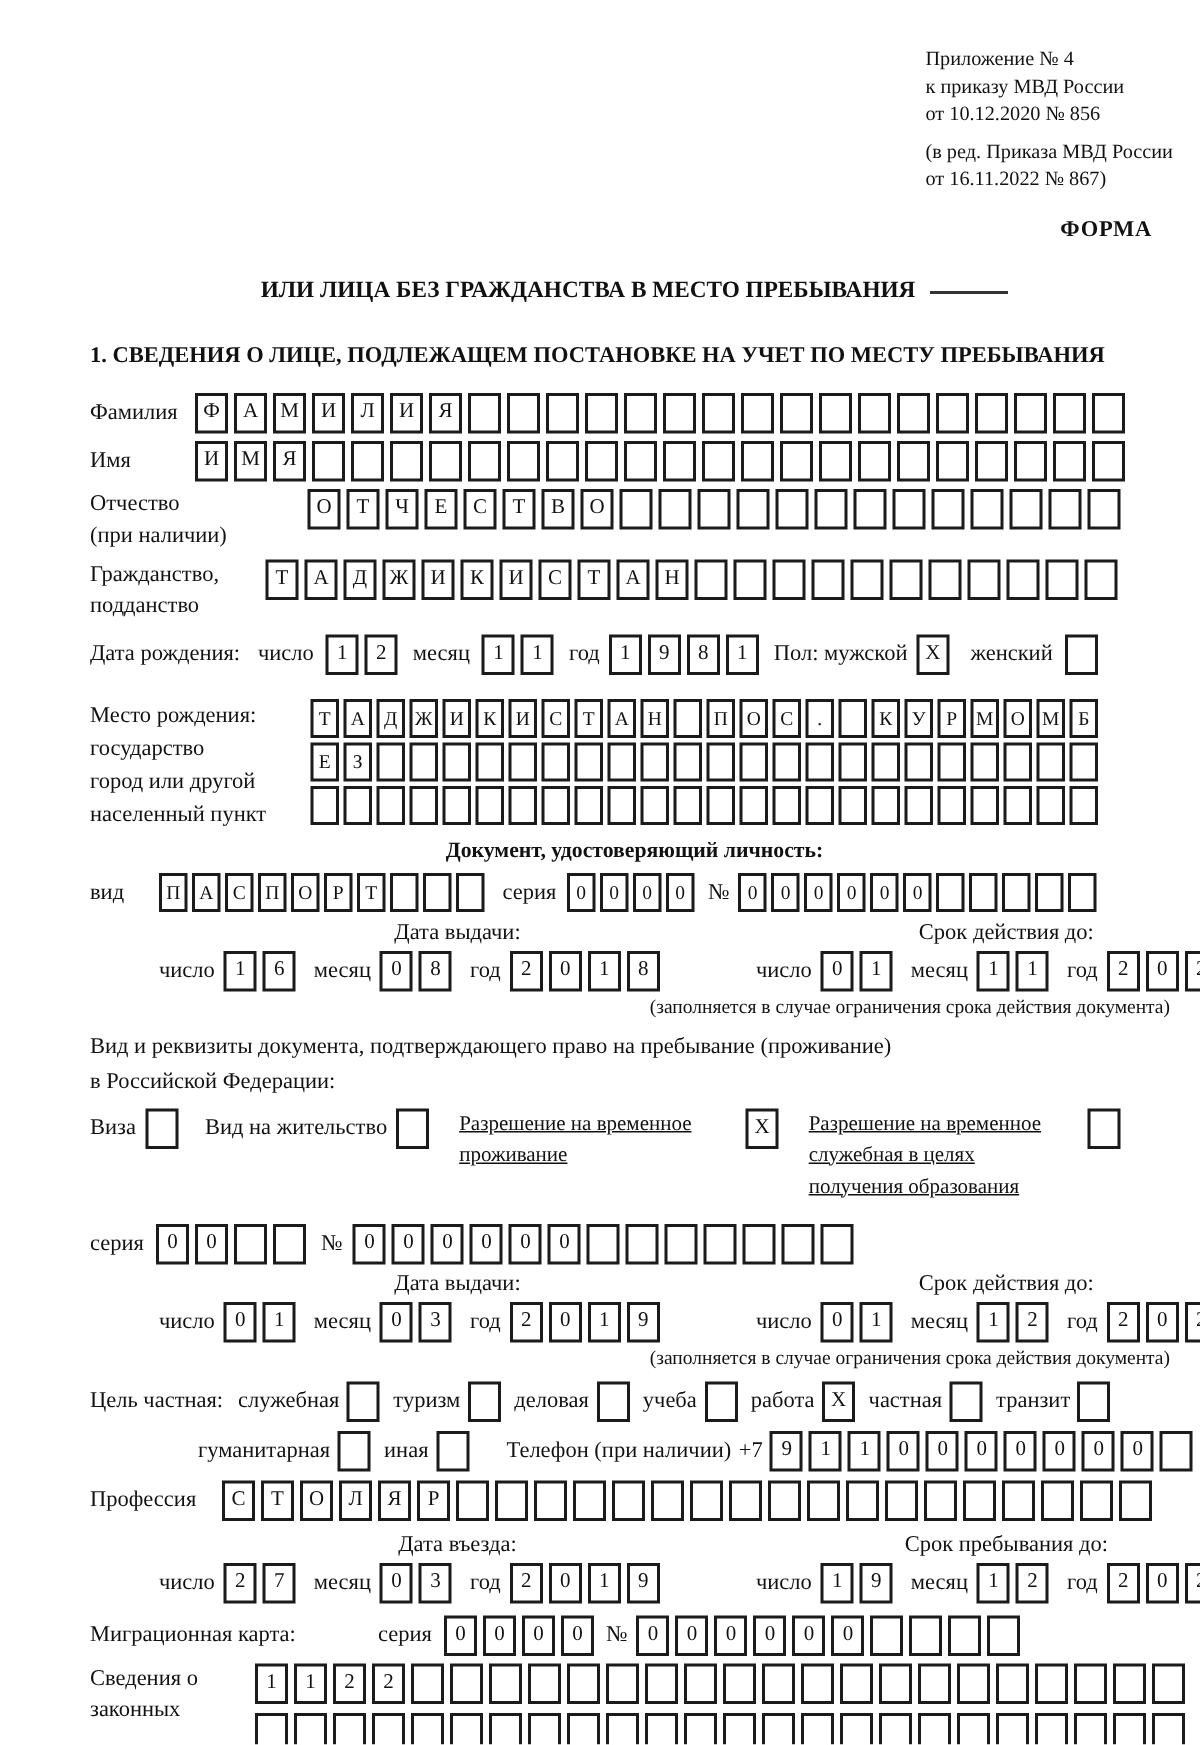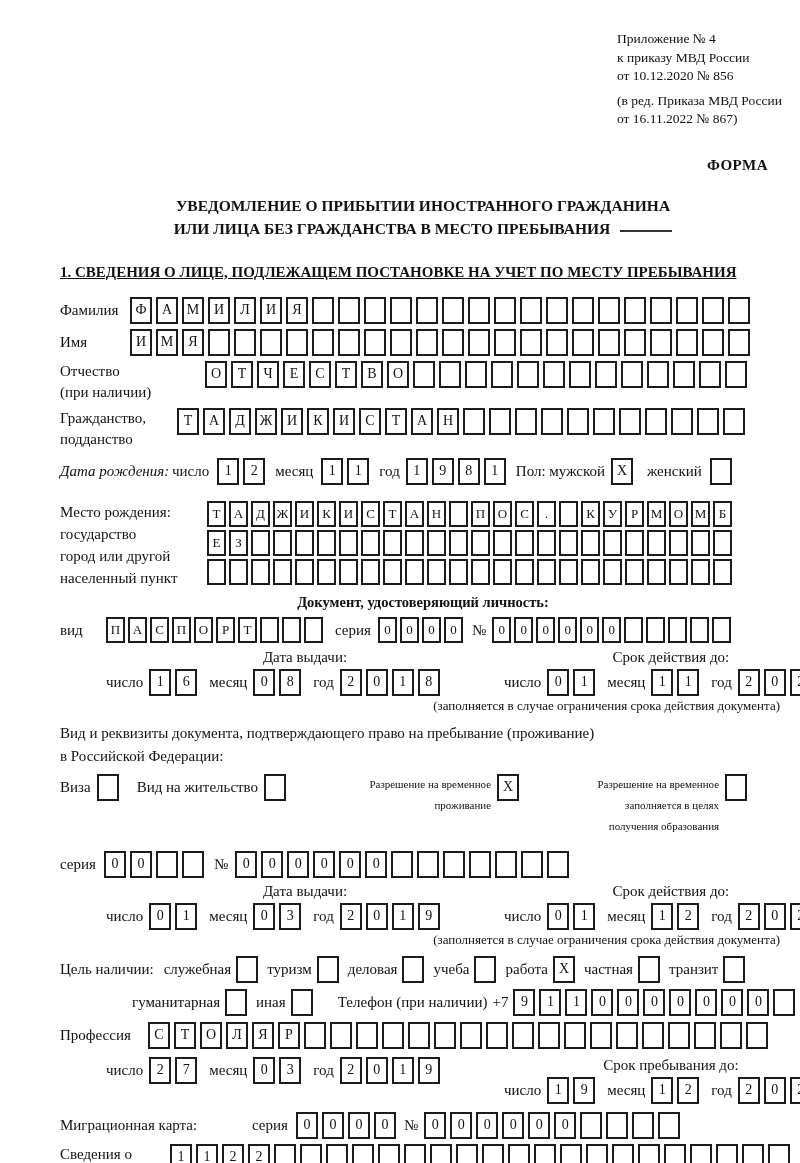--- a/index.html
+++ b/index.html
@@ -4,27 +4,27 @@
 <style>
   * { margin:0; padding:0; box-sizing:border-box; }
   html,body { background:#ffffff; }
   body { font-family:"Liberation Serif", serif; color:#111; }
   .page { position:relative; width:800px; height:1163px; background:#fff;
           padding:30px 14px 0 60px; overflow:hidden; }
 
   
   .annex { margin-left:557px; width:180px; font-size:13.5px; line-height:18.5px; }
   .annex .edition { margin-top:6px; }
-  .forma { margin-top:28px; text-align:right; padding-right:18px;
+  .forma { margin-top:16px; text-align:right; padding-right:18px;
            font-weight:bold; font-size:15px; letter-spacing:.5px; }
   .title { margin-top:20px; text-align:center; font-weight:bold;
            font-size:15.5px; line-height:23px; }
   .blank-line { display:inline-block; width:52px; height:2px; background:#333;
                 margin-left:10px; vertical-align:2px; }
-  .section1 { margin-top:24px; margin-bottom:16px; font-weight:bold; font-size:15px;text-decoration:underline; }
+  .section1 { margin-top:24px; margin-bottom:16px; font-weight:bold; font-size:15px; }
 
   
   .frow { display:flex; align-items:flex-start; margin-bottom:5px; }
   .flabel { font-size:15px; line-height:27px; flex:0 0 auto; }
   .flabel.two, .flabel.multi { line-height:21px; }
   .cellrow { display:flex; gap:4px; flex-wrap:nowrap; }
   .cell { flex:0 0 22px; width:22px; height:27px; border:2px solid #1b1b1b;
           text-align:center; font-size:14px; line-height:22px; background:#fff; }
   .cellrow.sm { gap:3px; }
   .cellrow.sm .cell { flex:0 0 19px; width:19px; height:26px; font-size:13px; line-height:21px; }
@@ -39,21 +39,21 @@
   .dp-title { text-align:center; font-size:15px; margin-bottom:3px; }
   .dp-row { display:flex; align-items:center; gap:6px; }
   .note-right { text-align:right; font-size:13px; padding-right:6px; margin:2px 0 8px 0; }
 
   .center-bold { text-align:center; font-weight:bold; font-size:14.5px; margin:4px 0 6px 0; }
   .plain { font-size:15px; line-height:23px; }
 
   
   .ckgroup { display:flex; align-items:flex-start; margin:6px 0 14px 0; }
   .cklabel { font-size:15px; line-height:27px; }
-  .ckmulti { font-size:11px; line-height:21px; text-align:right; }
+  .ckmulti { font-size:14px; line-height:21px; text-align:left;text-decoration:underline; }
   .ckbox { margin-left:6px; }
 
   .purpose-row { display:flex; align-items:center; margin-bottom:6px; }
   .purpose-row .inlbl { margin-right:5px; }
   .purpose-row .cellrow { margin-right:9px; }
 
   .guardians { display:flex; align-items:flex-start; margin-top:4px; }
   .guard-labels { flex:0 0 110px; font-size:15px; line-height:21.5px; }
 </style>
 </head>
@@ -67,21 +67,20 @@
     <div>от 10.12.2020 № 856</div>
     <div class="edition">
       <div>(в ред. Приказа МВД России</div>
       <div>от 16.11.2022 № 867)</div>
     </div>
   </div>
 
   <div class="forma">ФОРМА</div>
 
   <div class="title">
-    <div>УВЕДОМЛЕНИЕ О ПРИБЫТИИ ИНОСТРАННОГО ГРАЖДАНИНА</div>
     <div>
       <span>ИЛИ ЛИЦА БЕЗ ГРАЖДАНСТВА В МЕСТО ПРЕБЫВАНИЯ</span><span class="blank-line"></span>
     </div>
   </div>
 
   <div class="section1">1. СВЕДЕНИЯ О ЛИЦЕ, ПОДЛЕЖАЩЕМ ПОСТАНОВКЕ НА УЧЕТ ПО МЕСТУ ПРЕБЫВАНИЯ</div>
 
   <div class="frow">
     <div class="flabel" style="width:70px;">Фамилия</div>
     <div class="cellrow">
@@ -197,21 +196,21 @@
         <span class="cell"></span>
         <span class="cell"></span>
         <span class="cell"></span>
         <span class="cell"></span>
         <span class="cell"></span>
         <span class="cell"></span>
       </div>
   </div>
 
   <div class="frow" style="align-items:center; margin-top:8px;">
-    <span class="inlbl" style="width:112px;font-style:italic;">Дата рождения:</span>
+    <span class="inlbl" style="width:112px;">Дата рождения:</span>
     <span class="inlbl" style="margin-right:8px;">число</span>
     <div class="cellrow">
         <span class="cell">1</span>
         <span class="cell">2</span>
       </div>
     <span class="inlbl" style="margin:0 8px 0 10px;">месяц</span>
     <div class="cellrow">
         <span class="cell">1</span>
         <span class="cell">1</span>
       </div>
@@ -422,21 +421,21 @@
       </div>
     <div class="ckmulti" style="margin-left:20px; width:185px;">
       <div>Разрешение на временное</div>
       <div>проживание</div>
     </div>
     <div class="cellrow ckbox">
         <span class="cell">X</span>
       </div>
     <div class="ckmulti" style="margin-left:20px; width:180px;">
       <div>Разрешение на временное</div>
-      <div>заполняется в целях</div>
+      <div>служебная в целях</div>
       <div>получения образования</div>
     </div>
     <div class="cellrow ckbox">
         <span class="cell"></span>
       </div>
   </div>
 
   <div class="frow" style="align-items:center;">
     <span class="inlbl" style="margin-right:8px;">серия</span>
     <div class="cellrow">
@@ -505,21 +504,21 @@
             <span class="cell">0</span>
             <span class="cell">2</span>
             <span class="cell">5</span>
           </div>
       </div>
     </div>
   </div>
   <div class="note-right">(заполняется в случае ограничения срока действия документа)</div>
 
   <div class="purpose-row">
-    <span class="inlbl">Цель наличии:</span>
+    <span class="inlbl">Цель частная:</span>
     <span class="inlbl" style="margin-left:5px;">служебная</span>
     <div class="cellrow">
         <span class="cell"></span>
       </div>
     <span class="inlbl">туризм</span>
     <div class="cellrow">
         <span class="cell"></span>
       </div>
     <span class="inlbl">деловая</span>
     <div class="cellrow">
@@ -594,20 +593,21 @@
         <span class="cell"></span>
         <span class="cell"></span>
         <span class="cell"></span>
         <span class="cell"></span>
         <span class="cell"></span>
       </div>
   </div>
 
   <div class="datepair" style="margin-top:8px;">
     <div class="dp-left">
+      <div class="dp-title">Дата въезда:</div>
       <div class="dp-row">
         <span class="inlbl">число</span>
         <div class="cellrow">
             <span class="cell">2</span>
             <span class="cell">7</span>
           </div>
         <span class="inlbl" style="margin-left:6px;">месяц</span>
         <div class="cellrow">
             <span class="cell">0</span>
             <span class="cell">3</span>

